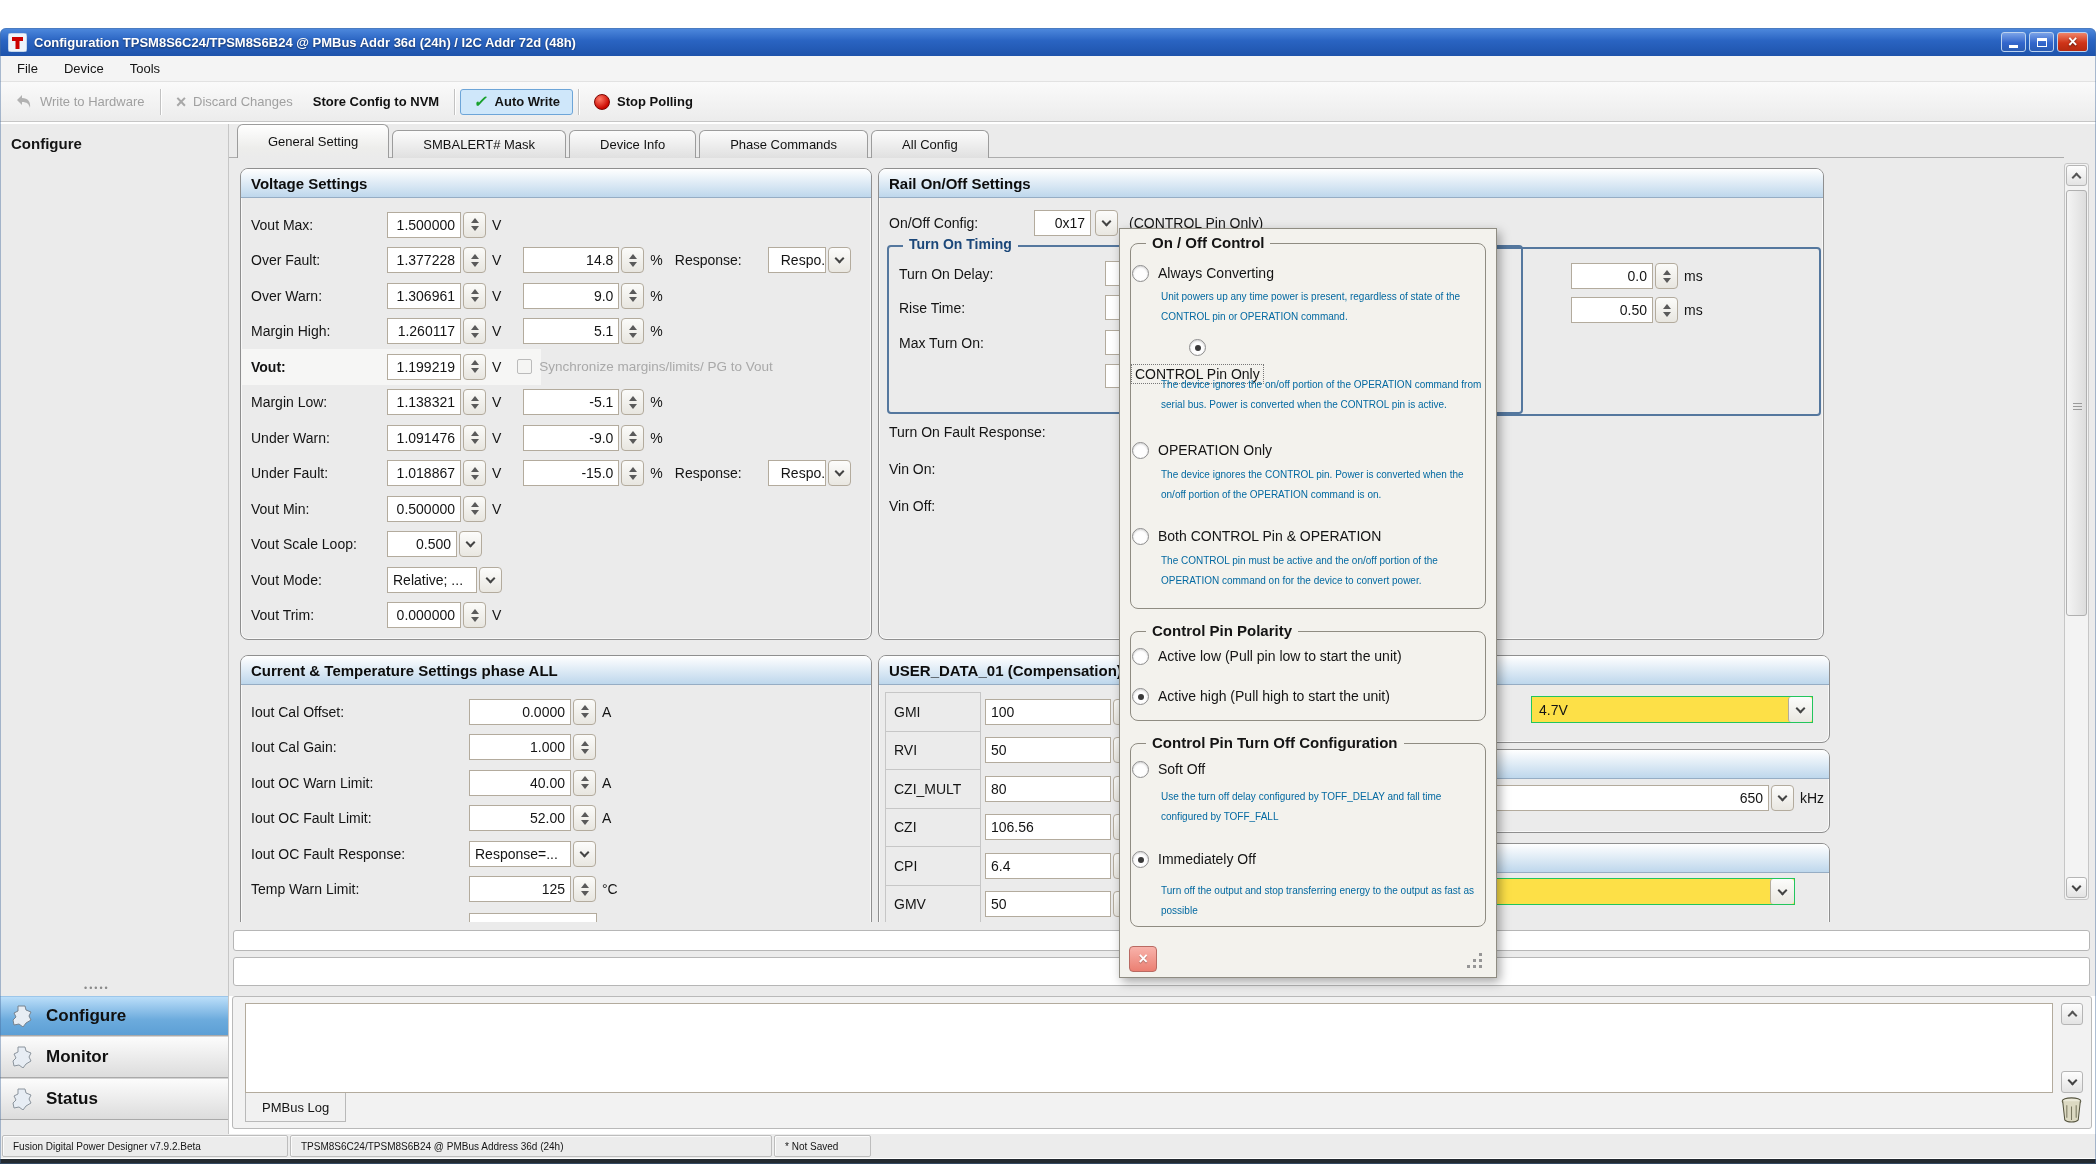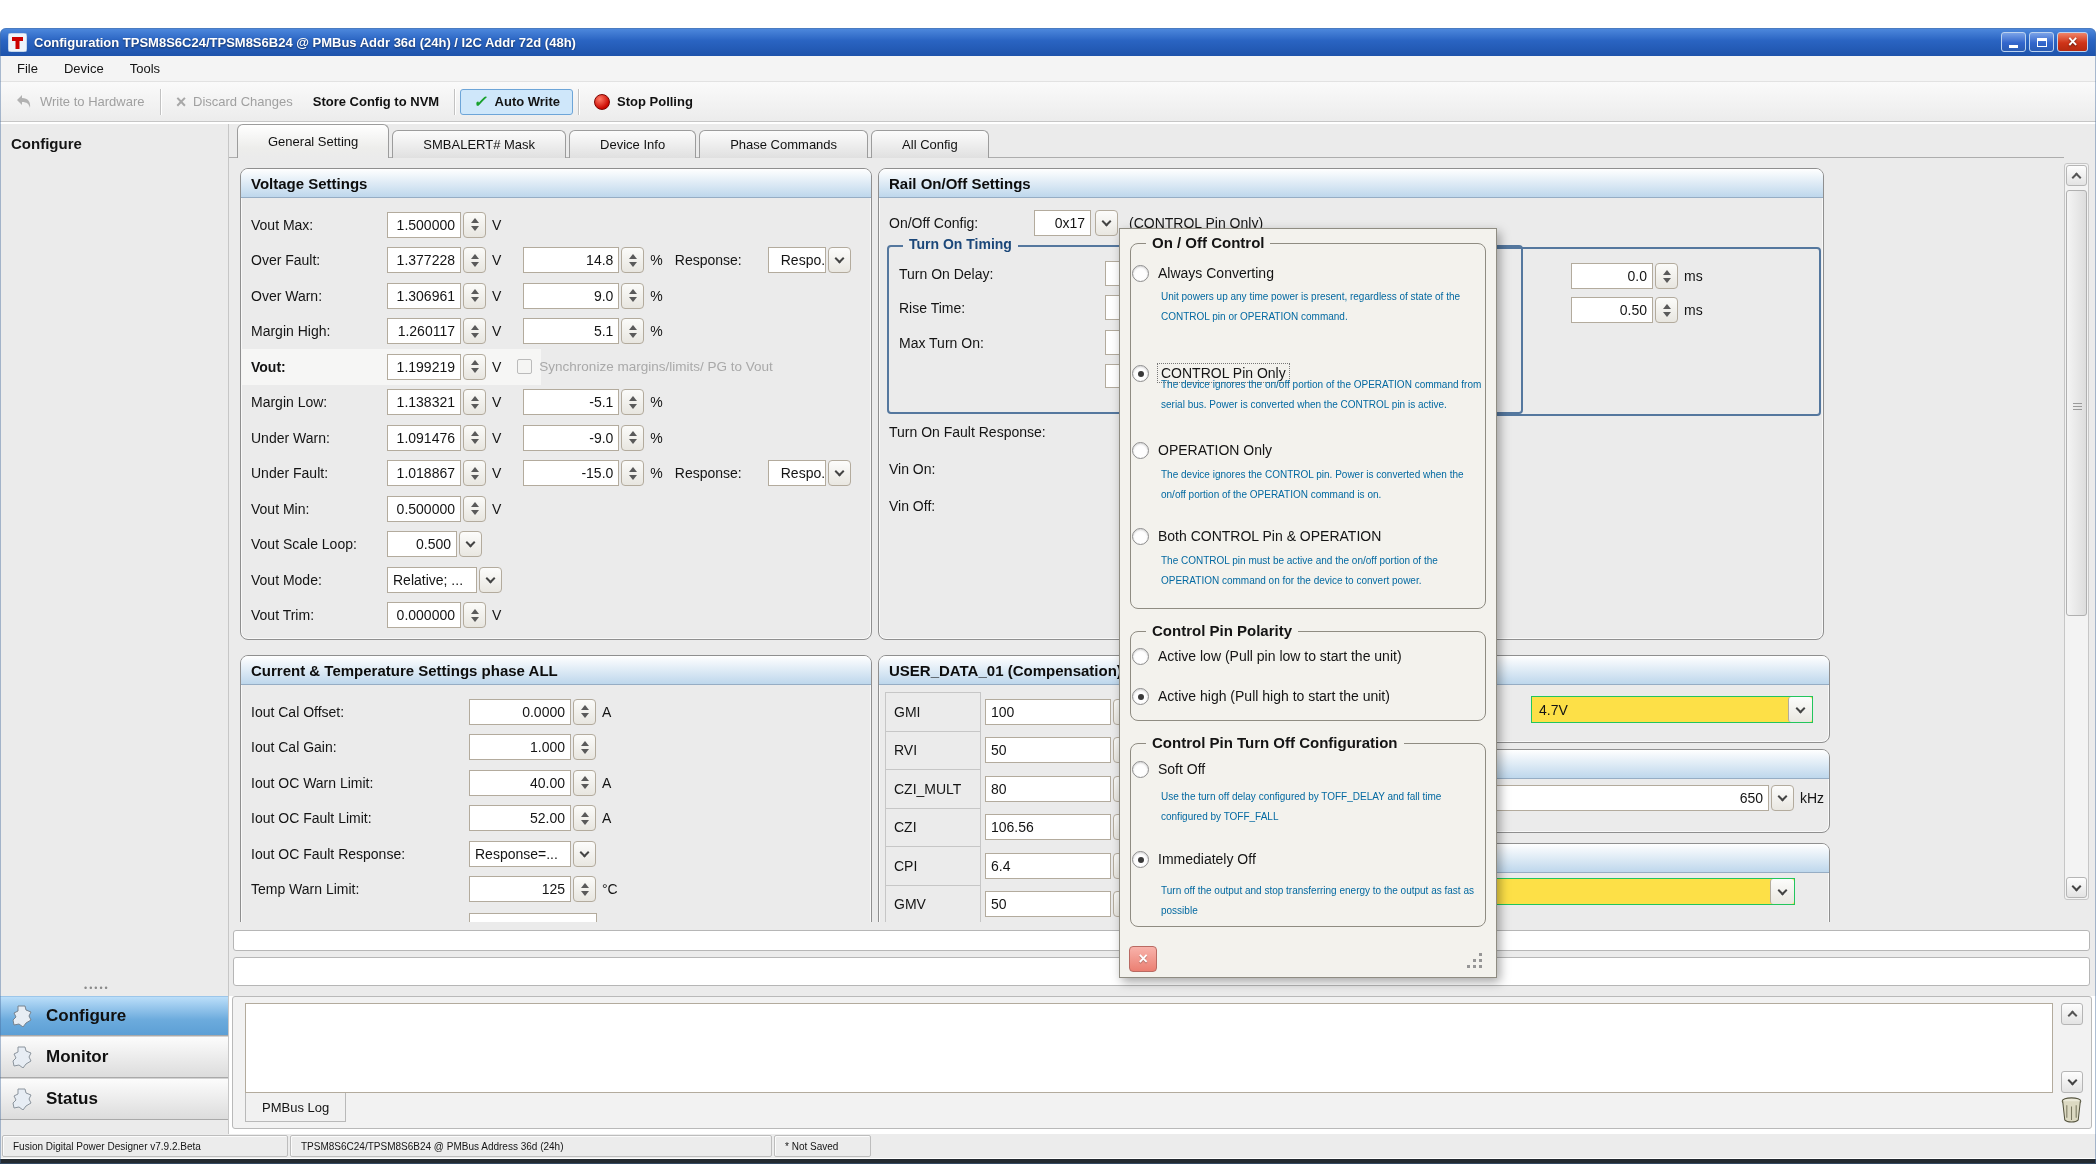--- a/index.html
+++ b/index.html
@@ -195,21 +195,21 @@
   .bottomline { position:absolute; left:0; top:1159px; width:2096px; height:5px; background:#242a30; }
   
   .popup {
     position:absolute; left:1119px; top:228px; width:378px; height:750px;
     background:#f3f2ed; border:1px solid #8f8c82; box-shadow:3px 4px 10px rgba(0,0,0,.35); z-index:50;
   }
   .pgroup { position:absolute; left:10px; right:10px; border:1px solid #8f8c82; border-radius:8px; }
   .pg1{top:14px; height:366px;} .pg2{top:402px; height:90px;} .pg3{top:514px; height:184px;}
   .pgroup-title { position:absolute; top:-10px; left:15px; background:#f3f2ed; padding:0 6px; font-weight:bold; font-size:15px; white-space:nowrap; }
   .popt { position:absolute; left:12px; display:flex; align-items:center; gap:9px; font-size:14px; height:20px; white-space:nowrap; }
-  .o1{top:34px;} .o2{top:134px;} .o3{top:211px;} .o4{top:297px;} .o5{top:417px;} .o6{top:457px;} .o7{top:530px;} .o8{top:620px;}
+  .o1{top:34px;} .o2{top:110px;flex-direction:column;} .o3{top:211px;} .o4{top:297px;} .o5{top:417px;} .o6{top:457px;} .o7{top:530px;} .o8{top:620px;}
   .pdesc { position:absolute; left:41px; right:10px; font-size:10px; line-height:20px; color:#0369a1; }
   .d1{top:58px;} .d2{top:146px;} .d3{top:236px;} .d4{top:322px;} .d7{top:558px;} .d8{top:652px;}
   .radio { width:17px; height:17px; border-radius:50%; background:#fefefe; border:1px solid #8d8d8d;
     position:relative; flex:none; box-shadow:inset 0 1px 2px rgba(0,0,0,.18); }
   .radio.sel::after { content:""; position:absolute; left:5px; top:5px; width:6px; height:6px; border-radius:50%; background:#3a3a3a; }
   .plabel.focus { outline:1px dotted #777; padding:1px 3px; }
   .pclose { position:absolute; left:9px; top:717px; width:28px; height:26px; border:1px solid #b96a62; border-radius:4px;
     background:linear-gradient(#f8b3ab,#eb7f72); display:flex; align-items:center; justify-content:center; }
   .pclose-x::before { content:"×"; color:#fff; font-weight:bold; font-size:16px; line-height:1; text-shadow:0 1px 1px rgba(0,0,0,.3); }
   .pgrip { position:absolute; right:14px; top:736px; width:3px; height:3px; background:#969696;

